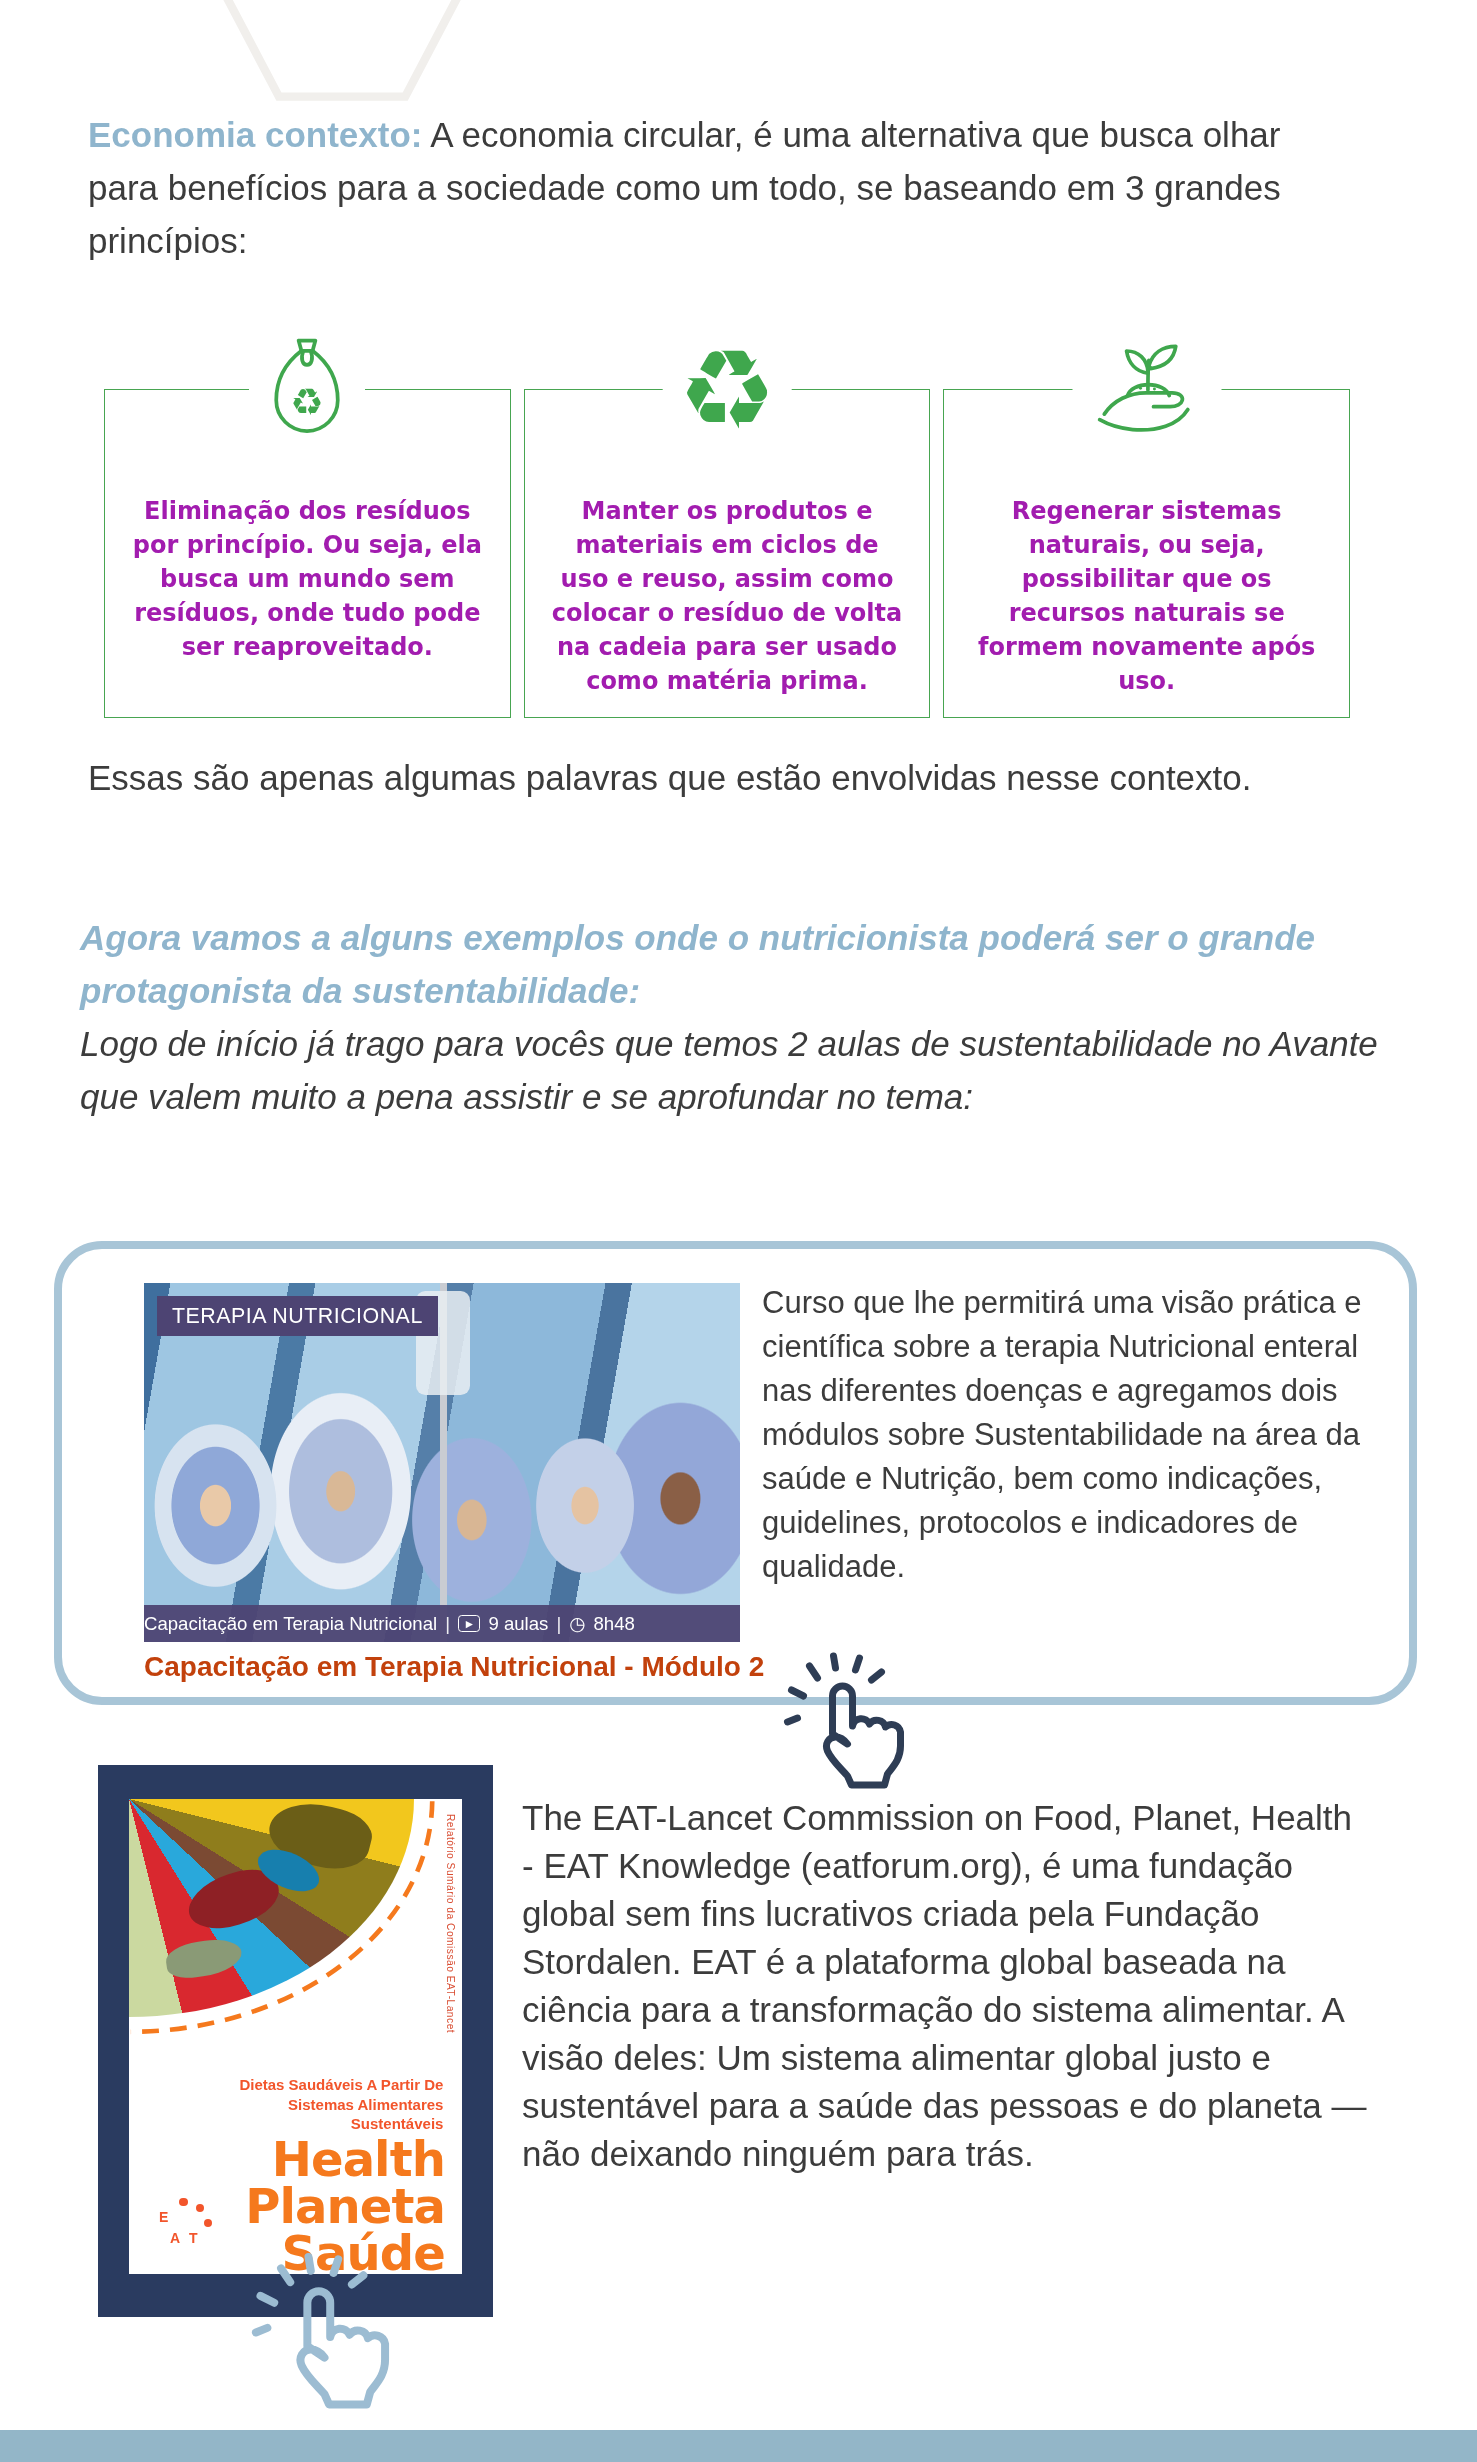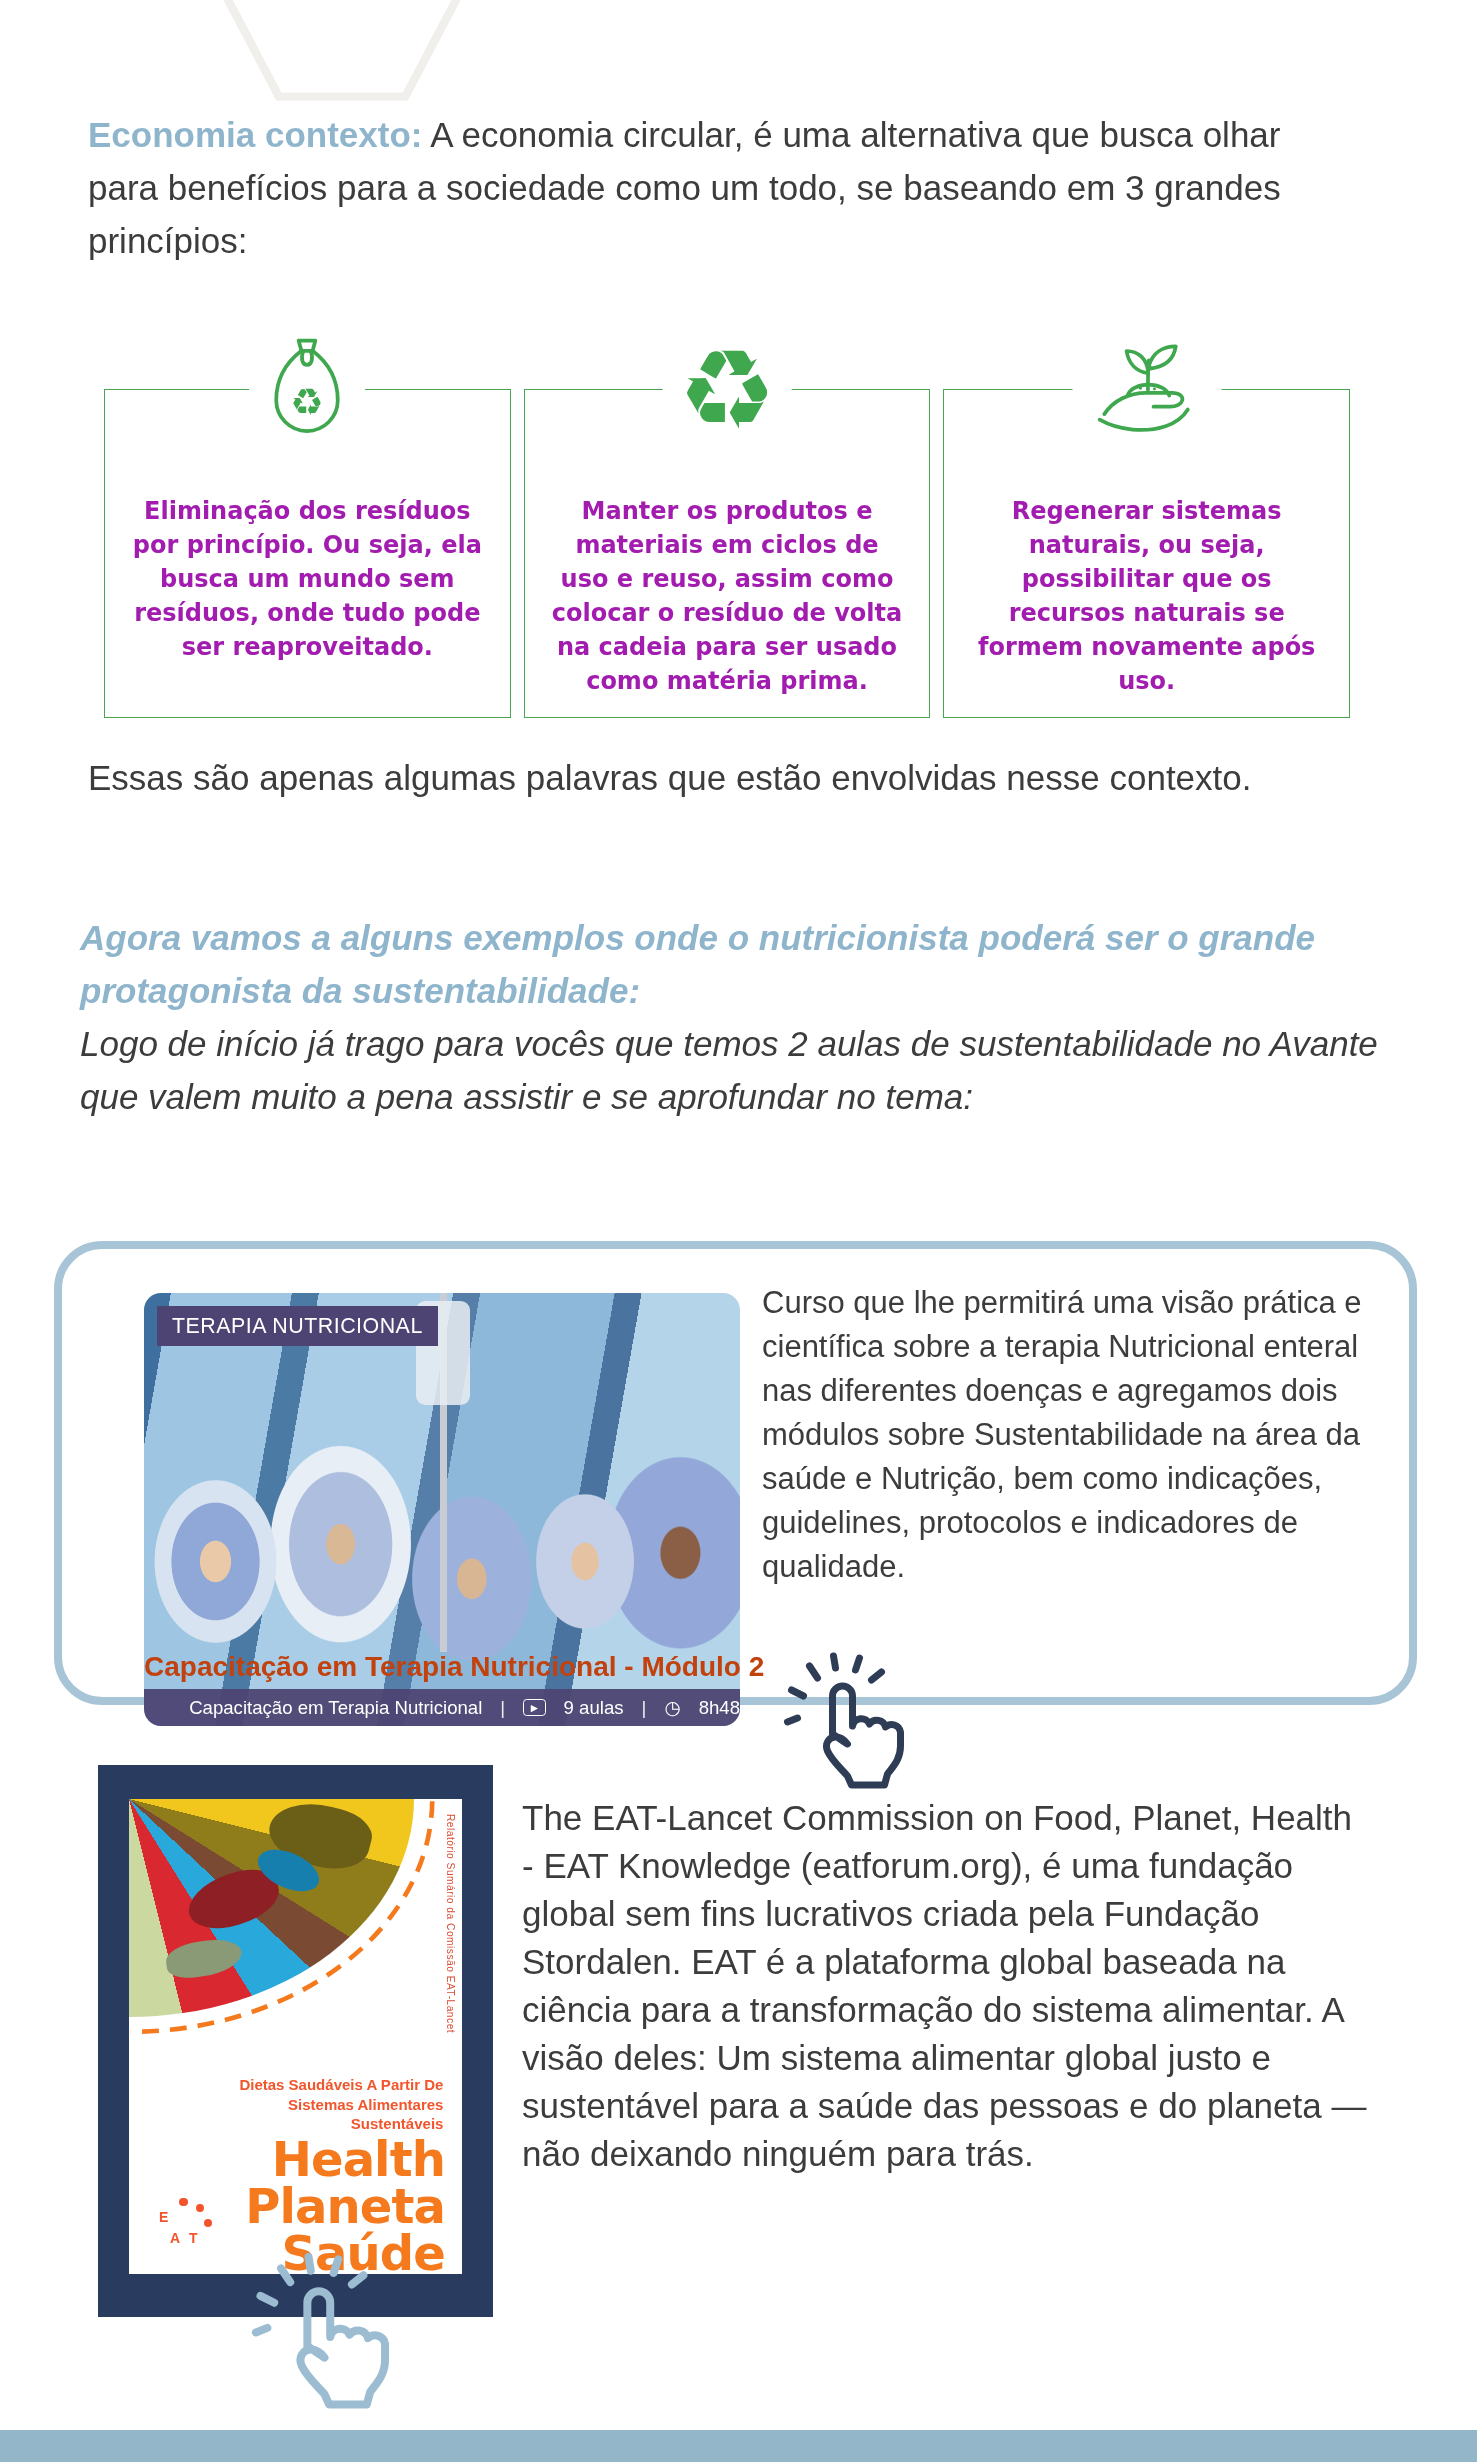--- a/index.html
+++ b/index.html
@@ -31,41 +31,40 @@
   .pbox-icon { position:absolute; top:-58px; left:50%; transform:translateX(-50%);
           background:#ffffff; padding:0 15px; height:115px;
           display:flex; align-items:center; justify-content:center; }
   .recycle-glyph { font-family:"DejaVu Sans", sans-serif; color:#3fa74d;
           font-size:110px; line-height:110px; }
   .gstroke { stroke:#3fa74d; stroke-width:4; fill:none;
           stroke-linecap:round; stroke-linejoin:round; }
   
   .card { position:absolute; left:54px; top:1241px; width:1363px; height:464px;
           border:8.4px solid #a8c5d7; border-radius:48px; background:#fff; }
-  .course-image { position:absolute; left:82px; top:44px; width:596px; height:433px;
+  .course-image { position:absolute; left:82px; top:34px; width:596px; height:359px;
           overflow:hidden;
           background:
             radial-gradient(84px 112px at 12% 62%, #e9c9a8 0 18%, #8fa8d8 19% 52%, #d7e3f0 53% 72%, transparent 73%),
             radial-gradient(93px 130px at 33% 58%, #d9b896 0 15%, #aebede 16% 55%, #e8eef6 56% 75%, transparent 76%),
             radial-gradient(102px 140px at 55% 66%, #d8b694 0 14%, #9db1dd 15% 58%, transparent 59%),
             radial-gradient(88px 121px at 74% 62%, #e5c3a2 0 15%, #c3d0e8 16% 55%, transparent 56%),
             radial-gradient(121px 158px at 90% 60%, #8a5f46 0 16%, #93a7d8 17% 60%, transparent 61%),
             linear-gradient(100deg, #3f6f9e 0 4%, #9ec6e2 4% 22%, #4b7aa5 22% 26%, #a9cde6 26% 46%, #557fa9 46% 50%, #8db8da 50% 70%, #4a749f 70% 74%, #b4d4ea 74% 100%);
-          border-radius: 17px;
   }
   .image-label { position:absolute; left:13px; top:13px; background:#4d4473;
           color:#ffffff; font-size:21.4px; letter-spacing:0.5px;
           padding:7.5px 15px; }
   .iv-pole { position:absolute; left:296px; top:0; width:6.5px; height:359px;
           background:#c9ccd2; }
   .iv-bag { position:absolute; left:272px; top:7.5px; width:54px; height:104px;
           background:#e9edf2; border-radius:9.3px; opacity:0.85; }
   .image-bar { position:absolute; left:0; bottom:0; width:100%; height:37px;
           background:rgba(77,68,115,0.95); color:#ffffff; font-size:18.6px;
-          display:flex; align-items:center; justify-content:flex-end; gap:18px; }
+          display:flex; align-items:center; justify-content:flex-start; gap:8px; }
   .play-badge { display:inline-flex; align-items:center; justify-content:center;
           border:1.9px solid #ffffff; border-radius:3.7px; width:22.4px; height:17px;
           font-size:9.3px; }
   .meta-sep { opacity:0.9; }
   .course-caption { position:absolute; left:82px; top:402px; font-size:28px;
           font-weight:bold; color:#c2410c; }
   .course-desc { position:absolute; left:700px; top:32px; width:644px;
           font-size:31px; line-height:44px; }
   
   .hand { position:absolute; overflow:visible; }

